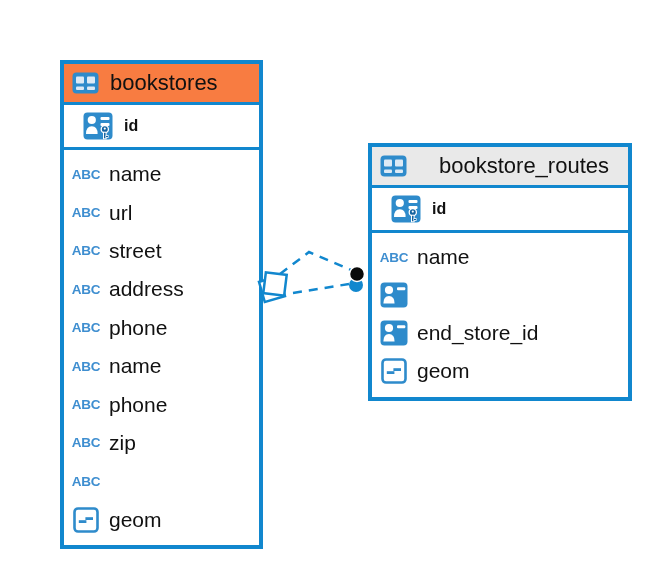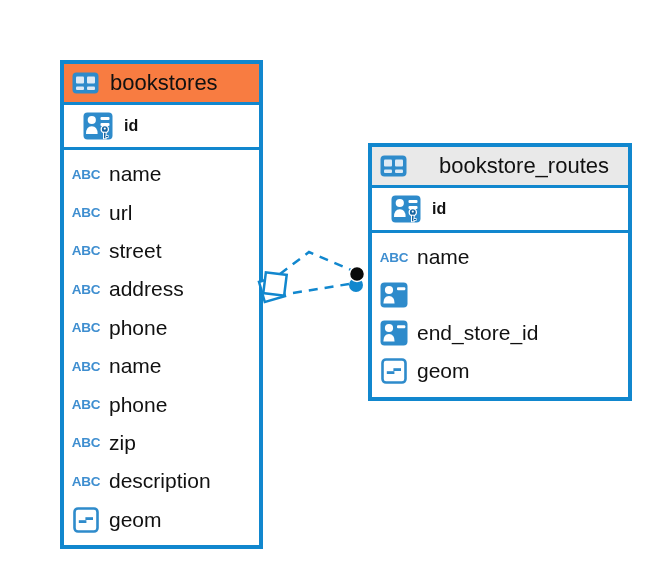--- a/index.html
+++ b/index.html
@@ -125,21 +125,20 @@
       <div class="row">
         <span class="icon-box abc">ABC</span>
         <span>phone</span>
       </div>
       <div class="row">
         <span class="icon-box abc">ABC</span>
         <span>zip</span>
       </div>
       <div class="row">
         <span class="icon-box abc">ABC</span>
-        <span>description</span>
       </div>
       <div class="row">
         <span class="icon-box">
           <svg width="26" height="26" viewBox="0 0 26 26">
             <rect x="1.5" y="1.5" width="23" height="23" rx="3.5" fill="#fff" stroke="#2e8bcb" stroke-width="2.6"></rect>
             <rect x="5.8" y="13.2" width="7.6" height="2.8" fill="#2e8bcb"></rect>
             <rect x="12.4" y="10.2" width="7.6" height="2.8" fill="#2e8bcb"></rect>
           </svg>
         </span>
         <span>geom</span>

